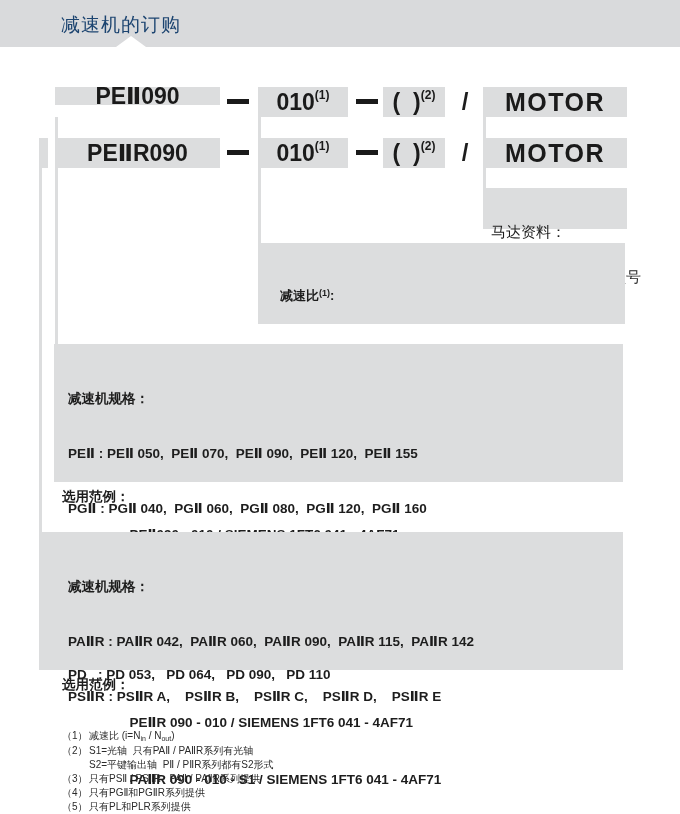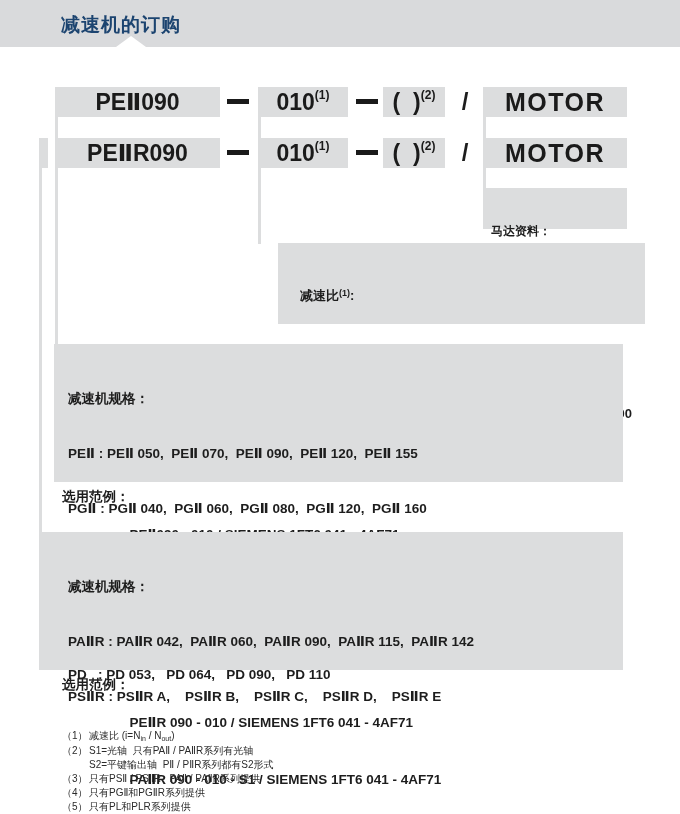--- a/index.html
+++ b/index.html
@@ -3,39 +3,39 @@
 <meta charset="utf-8">
 <style>
   html,body{margin:0;padding:0;background:#fff;}
   #page{
     position:relative;width:680px;height:814px;overflow:hidden;background:#ffffff;
     font-family:"Liberation Sans","DejaVu Sans",sans-serif;color:#1d1d1d;
   }
   .abs{position:absolute;}
   
   .band{left:0;top:0;width:680px;height:47px;background:#d9dadc;}
-  .title{left:61px;top:12px;font-size:19px;font-weight:bold;color:#1c4470;letter-spacing:1px;}
+  .title{left:61px;top:12px;font-size:19px;font-weight:normal;color:#1c4470;letter-spacing:1px;}
   .notch{left:116px;top:36px;width:0;height:0;border-left:15px solid transparent;
          border-right:15px solid transparent;border-bottom:11px solid #ffffff;}
   
   .gbox{background:#dcddde;}
   .line{background:#dcddde;}
   
   .seg{display:flex;align-items:center;justify-content:center;
        font-weight:bold;color:#1a1a1a;white-space:pre;}
   .seg .big{font-size:23px;}
   .seg .sup{font-size:12px;font-weight:bold;position:relative;top:-7px;}
   .dash{background:#1a1a1a;}
   .slash{font-size:24px;font-weight:bold;display:flex;align-items:center;justify-content:center;}
   .motor-word{font-size:25px;letter-spacing:1.5px;}
   
   .motorinfo{left:483px;top:188px;width:144px;height:41px;padding:6px 0 16px 8px;box-sizing:border-box;
-             font-size:12px;font-weight:bold;line-height:15px;white-space:pre;}
+             font-size:15px;font-weight:normal;line-height:15px;white-space:pre;}
   .ratioinfo{left:258px;top:243px;width:367px;height:81px;padding:5px 0 0 22px;box-sizing:border-box;
-             font-size:13px;font-weight:bold;line-height:19px;white-space:pre;margin-left:20px;}
+             font-size:13px;font-weight:bold;line-height:19px;white-space:pre;}
   .ratioinfo .sup{font-size:9px;position:relative;top:-4px;}
   .specbox{box-sizing:border-box;font-size:13.5px;font-weight:bold;line-height:18.4px;white-space:pre;}
   .spec1{left:54px;top:344px;width:569px;height:138px;padding:9px 0 0 14px;}
   .spec2{left:39px;top:532px;width:584px;height:138px;padding:9px 0 0 29px;}
   .example{display:flex;font-size:13.5px;font-weight:bold;line-height:19px;white-space:pre;}
   
   .foot{left:62px;top:729px;font-size:10px;line-height:14px;color:#2b2b2b;}
   .frow{display:flex;}
   .fmark{width:27px;flex:0 0 27px;}
   .ftext{white-space:pre;}
@@ -48,21 +48,21 @@
 
   <div class="abs band"></div>
   <div class="abs title">减速机的订购</div>
   <div class="abs notch"></div>
 
   <div class="abs line" style="left:55px;top:117px;width:3px;height:228px;"></div>
   <div class="abs line" style="left:39px;top:150px;width:3px;height:383px;"></div>
   <div class="abs line" style="left:258px;top:117px;width:3px;height:127px;"></div>
   <div class="abs line" style="left:483px;top:117px;width:3px;height:72px;"></div>
 
-  <div class="abs gbox seg" style="left:55px;top:87px;width:165px;height:30px;">
+  <div class="abs gbox seg" style="left:55px;top:87px;width:165px;height:18px;">
     <span class="big">PEⅡ090</span>
   </div>
   <div class="abs dash" style="left:227px;top:99px;width:22px;height:5px;"></div>
   <div class="abs gbox seg" style="left:258px;top:87px;width:90px;height:30px;">
     <span class="big">010</span><span class="sup">(1)</span>
   </div>
   <div class="abs dash" style="left:356px;top:99px;width:22px;height:5px;"></div>
   <div class="abs gbox seg" style="left:383px;top:87px;width:62px;height:30px;">
     <span class="big">(  )</span><span class="sup">(2)</span>
   </div>

